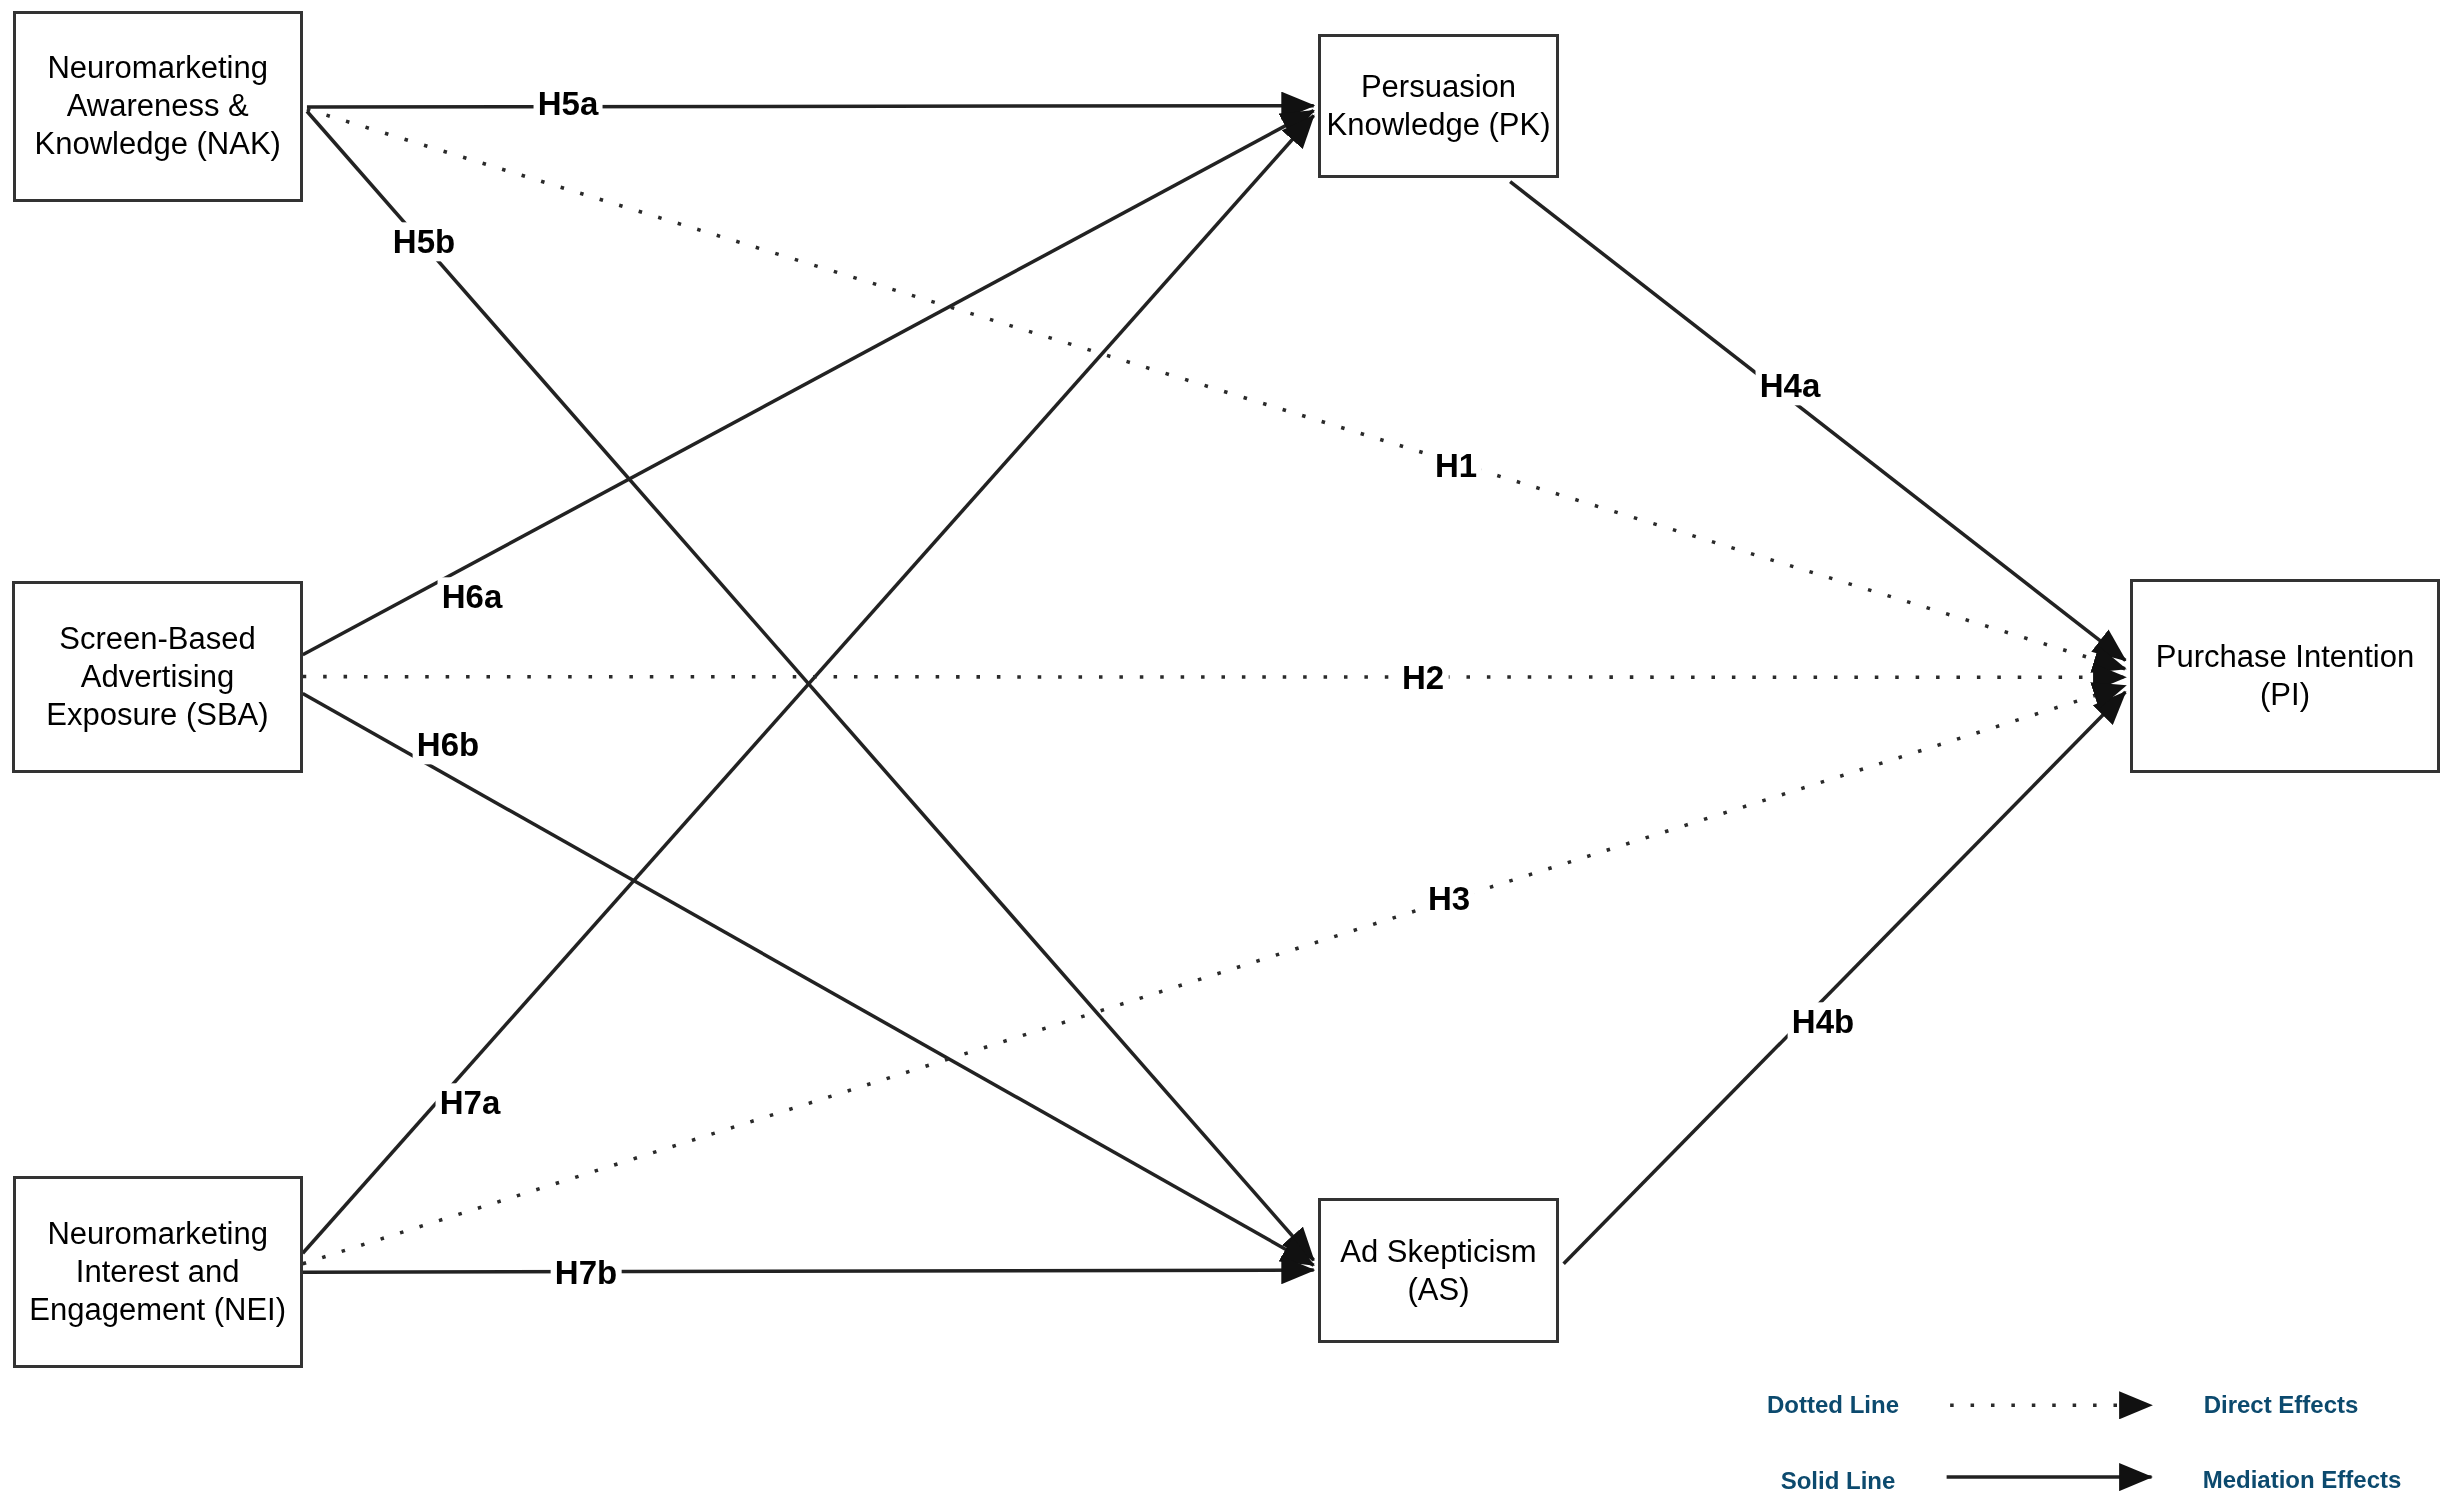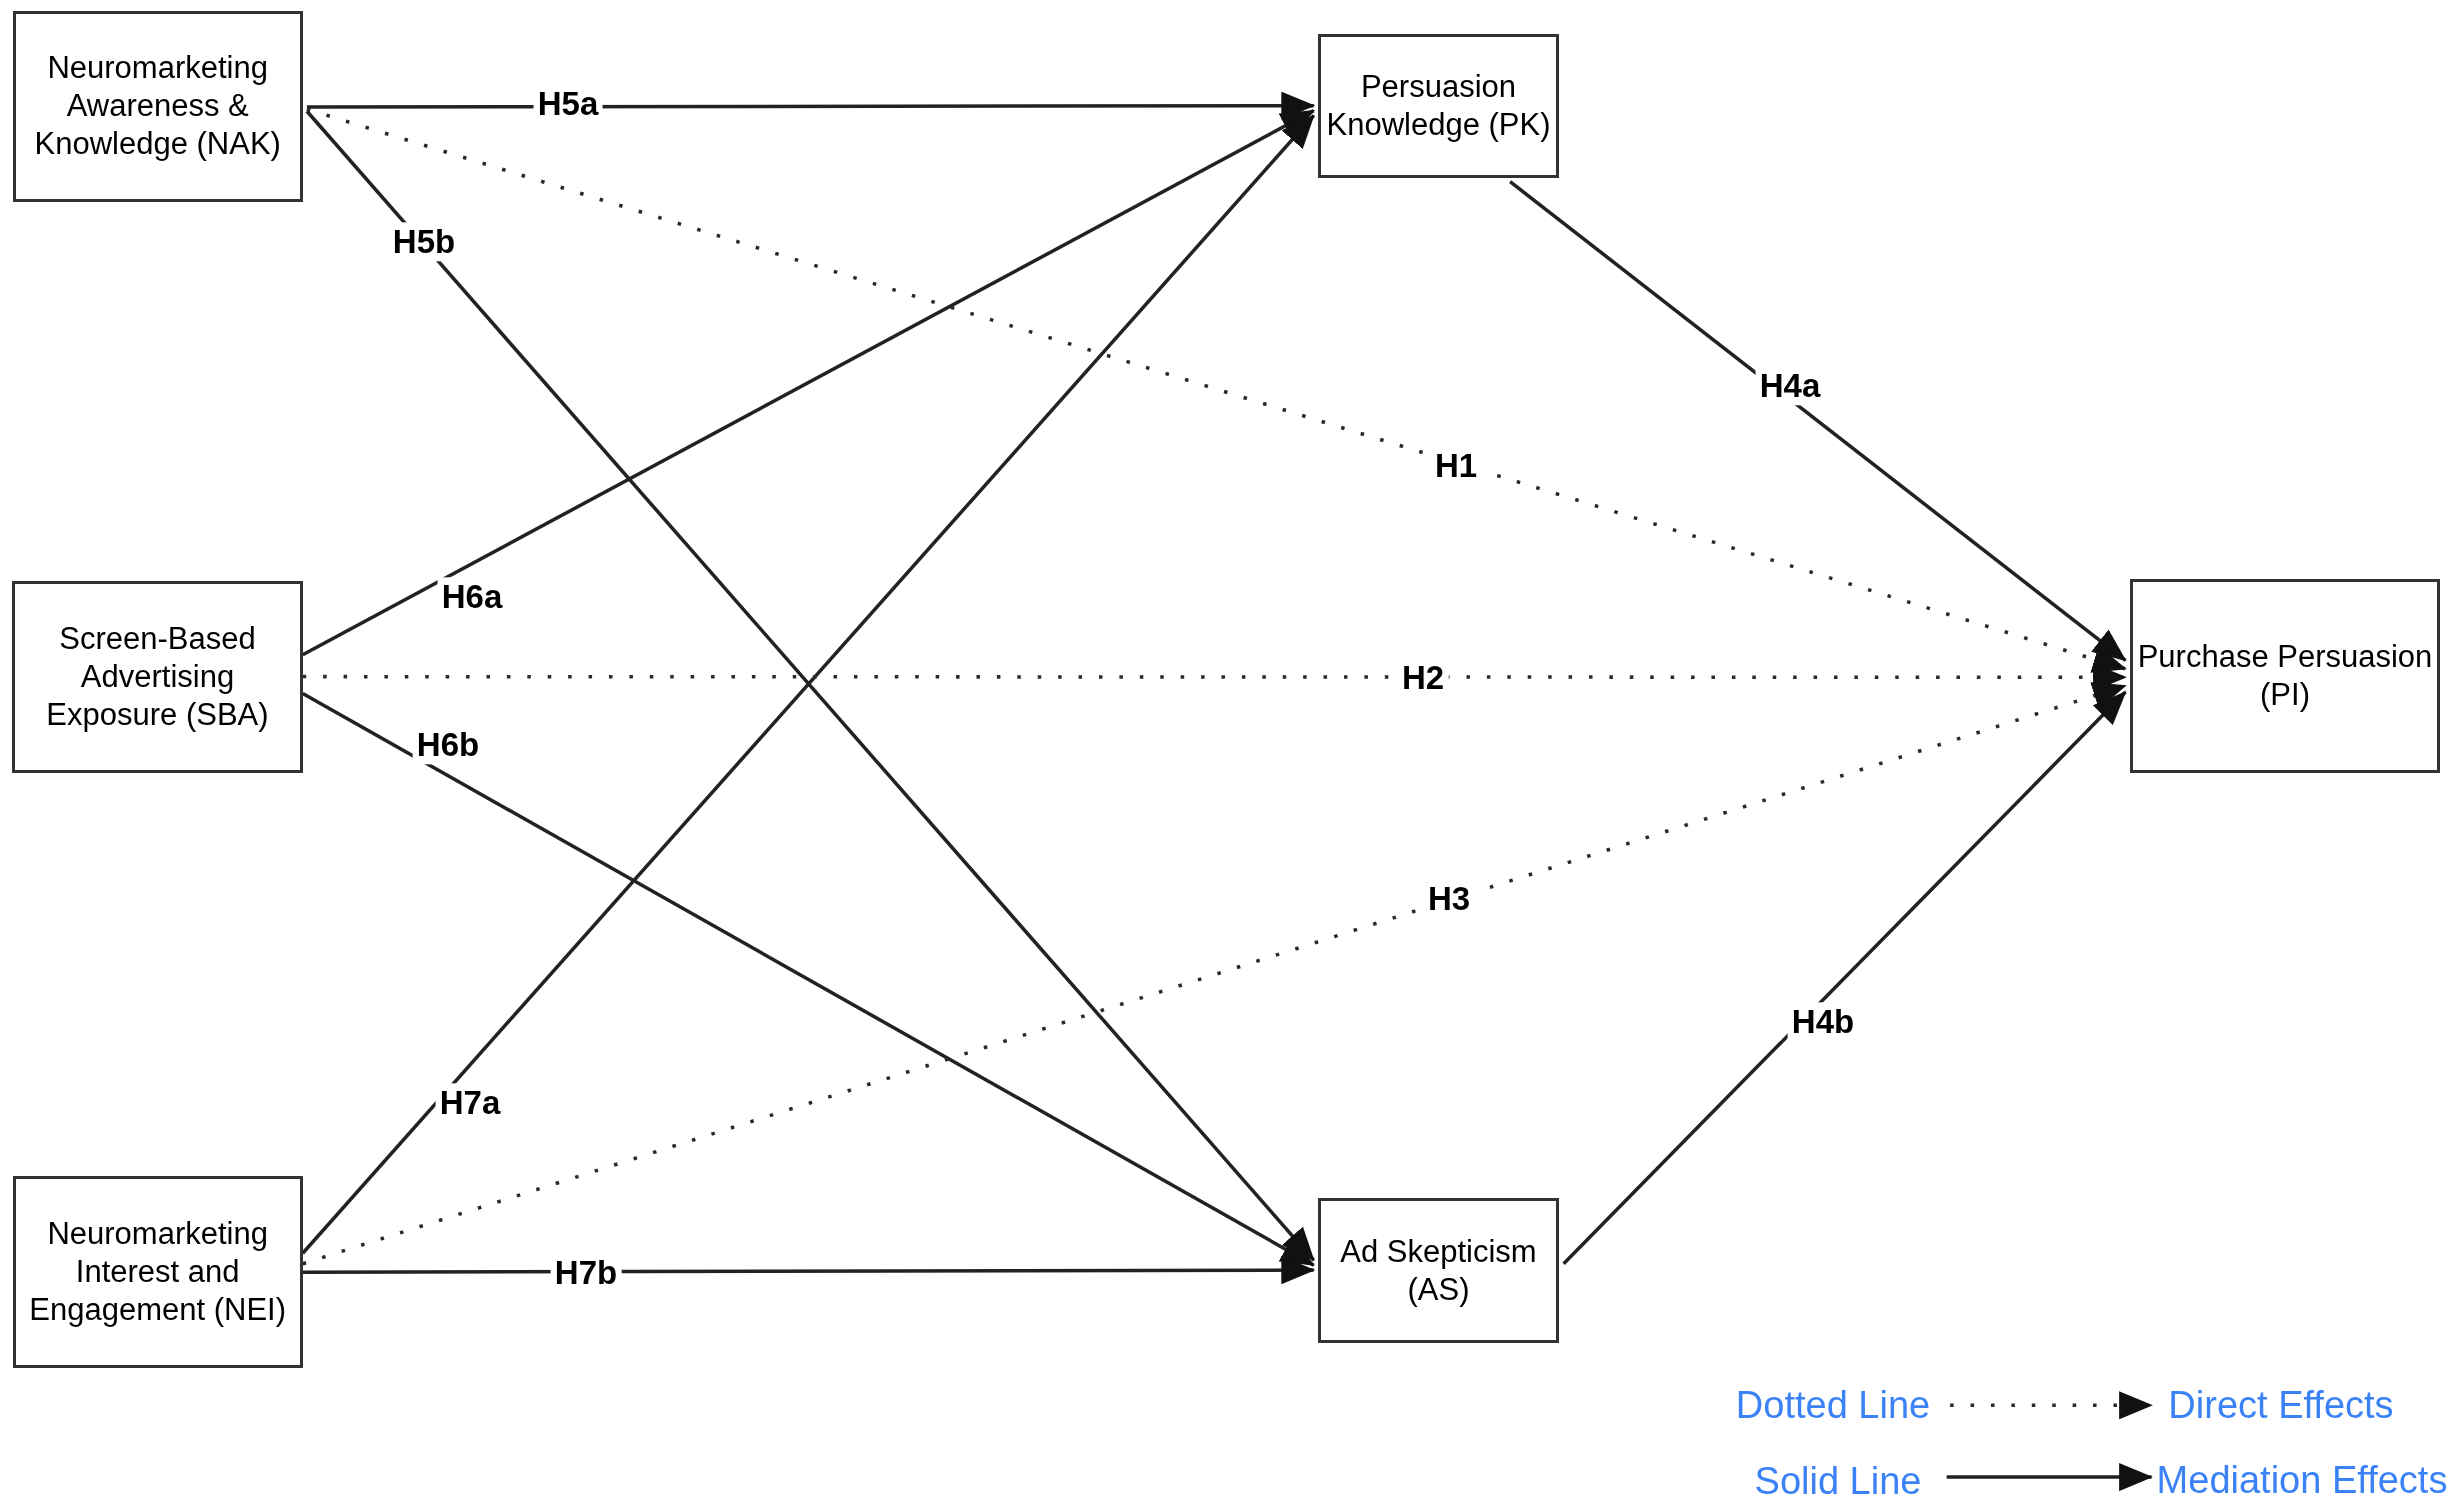--- a/index.html
+++ b/index.html
@@ -51,23 +51,23 @@
     font-size: 33px;
     font-weight: bold;
     color: #000000;
     background: #ffffff;
     padding: 0.7px 4.2px;
     white-space: nowrap;
   }
   .legend-text {
     position: absolute;
     transform: translate(-50%, -50%);
-    font-size: 38px;
-    font-weight: normal;
-    color: #3b82f6;
+    font-size: 24px;
+    font-weight: bold;
+    color: #0c4a6e;
     white-space: nowrap;
   }
 </style>
 </head>
 <body>
 
 <div class="canvas">
 
   <svg class="wires" viewBox="0 0 3480 2139">
     <defs>
@@ -110,21 +110,21 @@
   </div>
   <div class="node" style="left:1318px; top:1198px; width:241px; height:145px;">
     <span>Ad Skepticism
 (AS)</span>
   </div>
   <div class="node" style="left:1318px; top:34px;   width:241px; height:144px;">
     <span>Persuasion
 Knowledge (PK)</span>
   </div>
   <div class="node" style="left:2130px; top:579px;  width:310px; height:194px;">
-    <span>Purchase Persuasion
+    <span>Purchase Intention
 (PI)</span>
   </div>
 
   <span class="elabel" style="left:568px;  top:104px;">H5a</span>
   <span class="elabel" style="left:424px;  top:242px;">H5b</span>
   <span class="elabel" style="left:472px;  top:597px;">H6a</span>
   <span class="elabel" style="left:448px;  top:745px;">H6b</span>
   <span class="elabel" style="left:470px;  top:1103px;">H7a</span>
   <span class="elabel" style="left:586px;  top:1273px;">H7b</span>
   <span class="elabel" style="left:1456px; top:466px;">H1</span>

